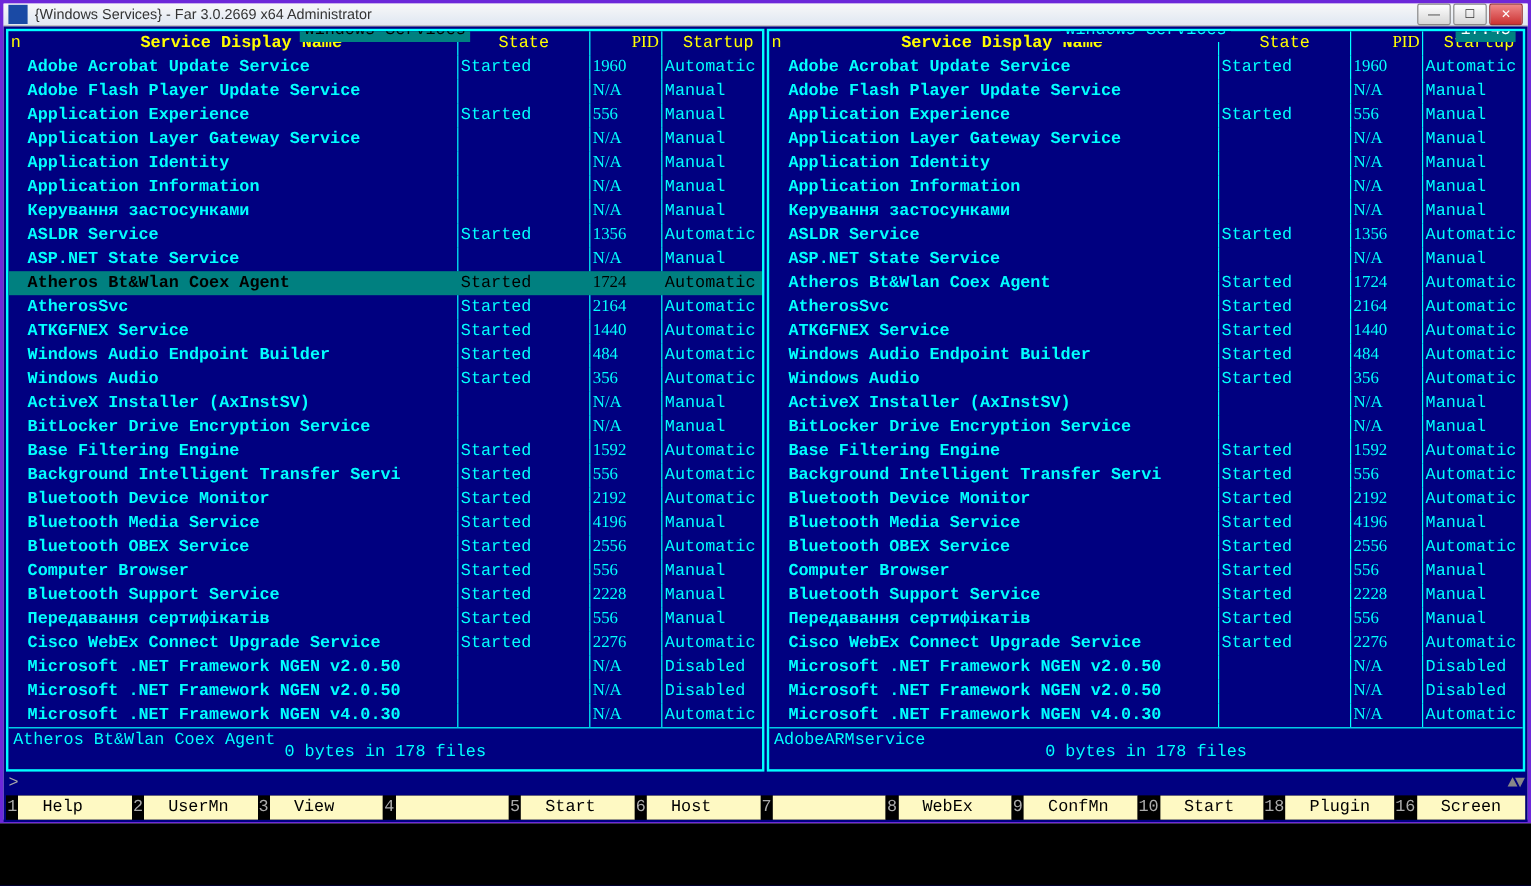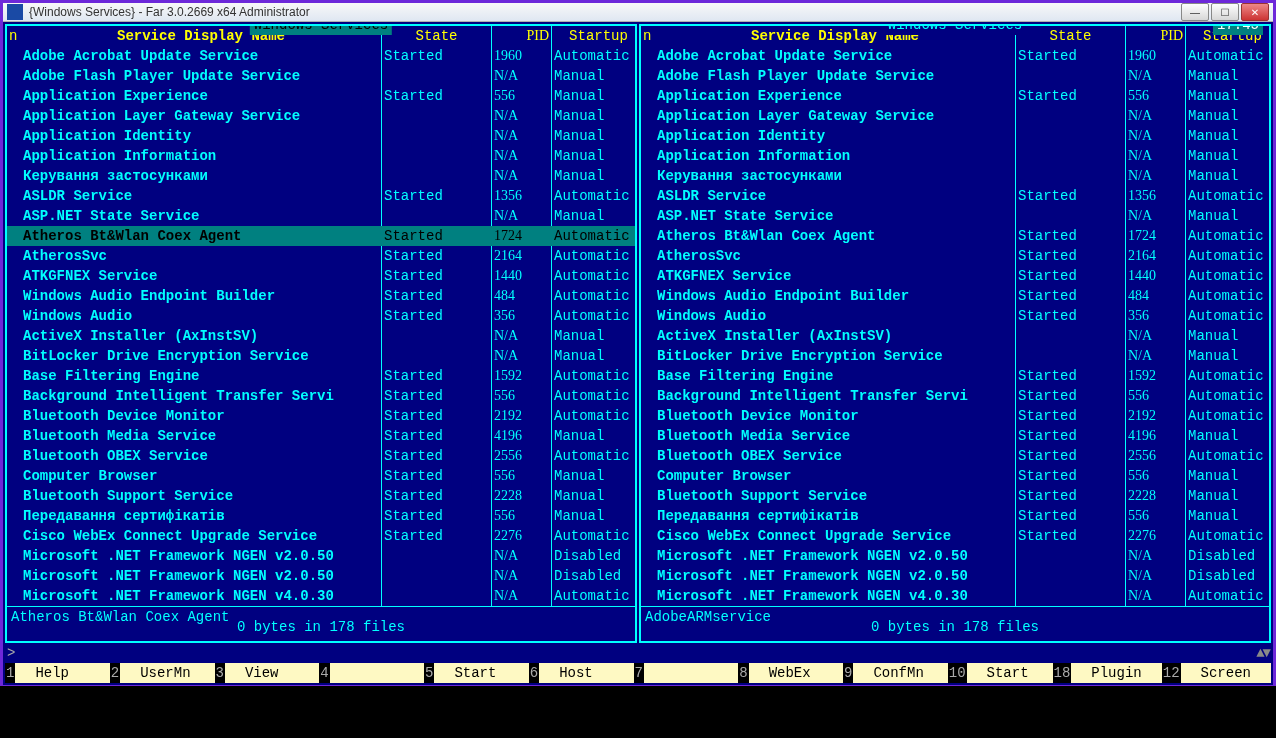--- a/index.html
+++ b/index.html
@@ -644,18 +644,18 @@
         </div>
         <div class="fkey">
           <span class="num">10</span>
           <span class="lbl">Start</span>
         </div>
         <div class="fkey">
           <span class="num">18</span>
           <span class="lbl">Plugin</span>
         </div>
         <div class="fkey">
-          <span class="num">12</span>
+          <span class="num">16</span>
           <span class="lbl">Screen</span>
         </div>
       </div>
   </div>
 </div>
 
 </body></html>

